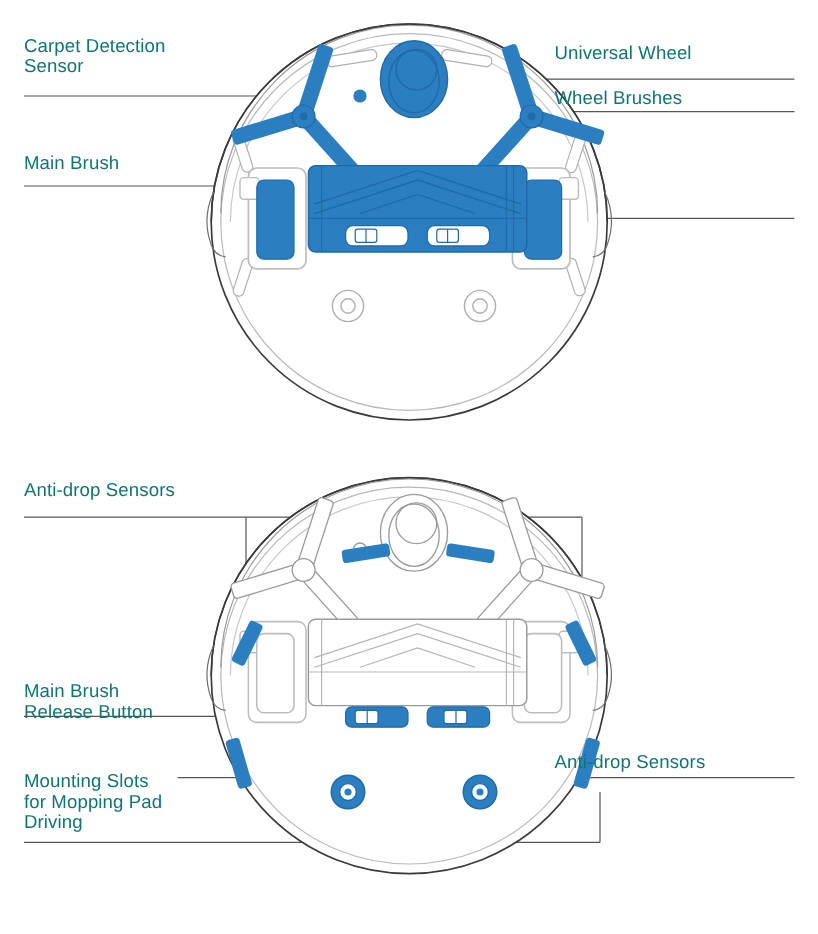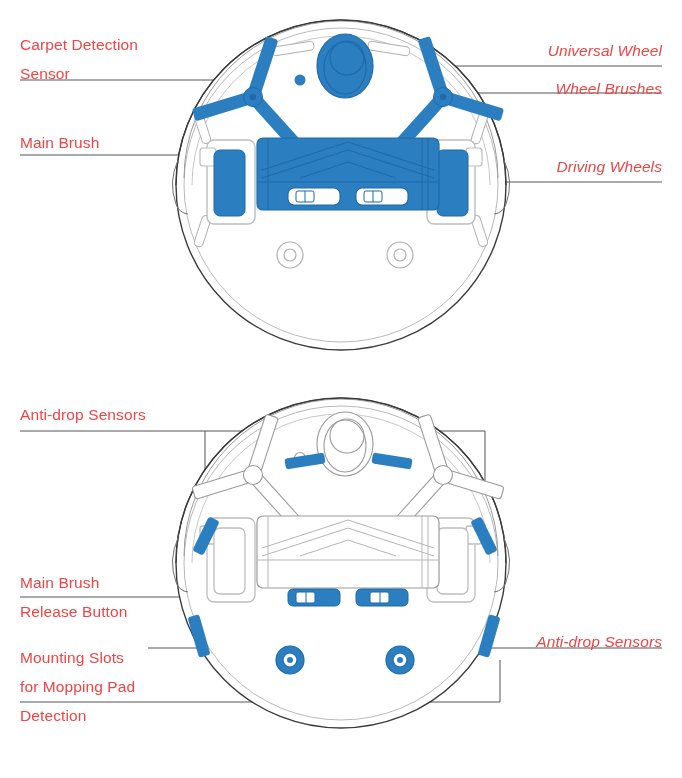--- a/index.html
+++ b/index.html
@@ -6,26 +6,26 @@
   body{
     width:682px;height:778px;position:relative;overflow:hidden;
     font-family:"Liberation Sans","DejaVu Sans",sans-serif;
     color:#3a3a3a;
   }
   #stage{position:absolute;left:0;top:0;width:682px;height:778px;}
   svg{display:block;}
   .lbl{
     position:absolute;
     font-size:15.5px;
-    line-height:29px;
-    color:#ef4444;
+    line-height:17px;
+    color:#0f766e;
     white-space:pre-line;
     letter-spacing:0.1px;
   }
-  .lbl.r{text-align:right;font-style:italic;}
+  .lbl.r{}
 </style>
 </head>
 <body>
 
 <div id="stage">
 
 <svg width="682" height="370" viewBox="0 0 682 370" style="position:absolute;left:0;top:0;">
 
   <defs>
     <clipPath id="bodyClipTop">
@@ -126,21 +126,20 @@
     <circle cx="400" cy="255" r="13" fill="#ffffff" stroke="#b0b0b0" stroke-width="1.2"></circle>
     <circle cx="400" cy="255" r="6" fill="#ffffff" stroke="#b0b0b0" stroke-width="1.2"></circle>
   </g>
 </svg>
 
 <div class="lbl" style="left:20px;top:30px;">Carpet Detection
 Sensor</div>
 <div class="lbl" style="left:20px;top:128px;">Main Brush</div>
 <div class="lbl r" style="left:462px;top:36px;width:200px;">Universal Wheel</div>
 <div class="lbl r" style="left:462px;top:74px;width:200px;">Wheel Brushes</div>
-<div class="lbl r" style="left:462px;top:152px;width:200px;">Driving Wheels</div>
 
 <svg width="682" height="400" viewBox="0 0 682 400" style="position:absolute;left:0;top:378px;">
 
   <g stroke="#555" stroke-width="1" fill="none">
 
     <line x1="20" y1="53" x2="485" y2="53"></line>
     <line x1="205" y1="53" x2="205" y2="168"></line>
     <line x1="305" y1="53" x2="305" y2="83"></line>
     <line x1="388" y1="53" x2="388" y2="80"></line>
     <line x1="485" y1="53" x2="485" y2="168"></line>
@@ -236,16 +235,16 @@
     <circle cx="400" cy="282" r="7" fill="#ffffff" stroke="#1f6aa8" stroke-width="1.2"></circle>
     <circle cx="400" cy="282" r="3" fill="#2b7fc0"></circle>
   </g>
 </svg>
 
 <div class="lbl" style="left:20px;top:400px;">Anti-drop Sensors</div>
 <div class="lbl" style="left:20px;top:568px;">Main Brush
 Release Button</div>
 <div class="lbl" style="left:20px;top:643px;">Mounting Slots
 for Mopping Pad
-Detection</div>
+Driving</div>
 <div class="lbl r" style="left:462px;top:627px;width:200px;">Anti-drop Sensors</div>
 
 </div>
 
 </body></html>

